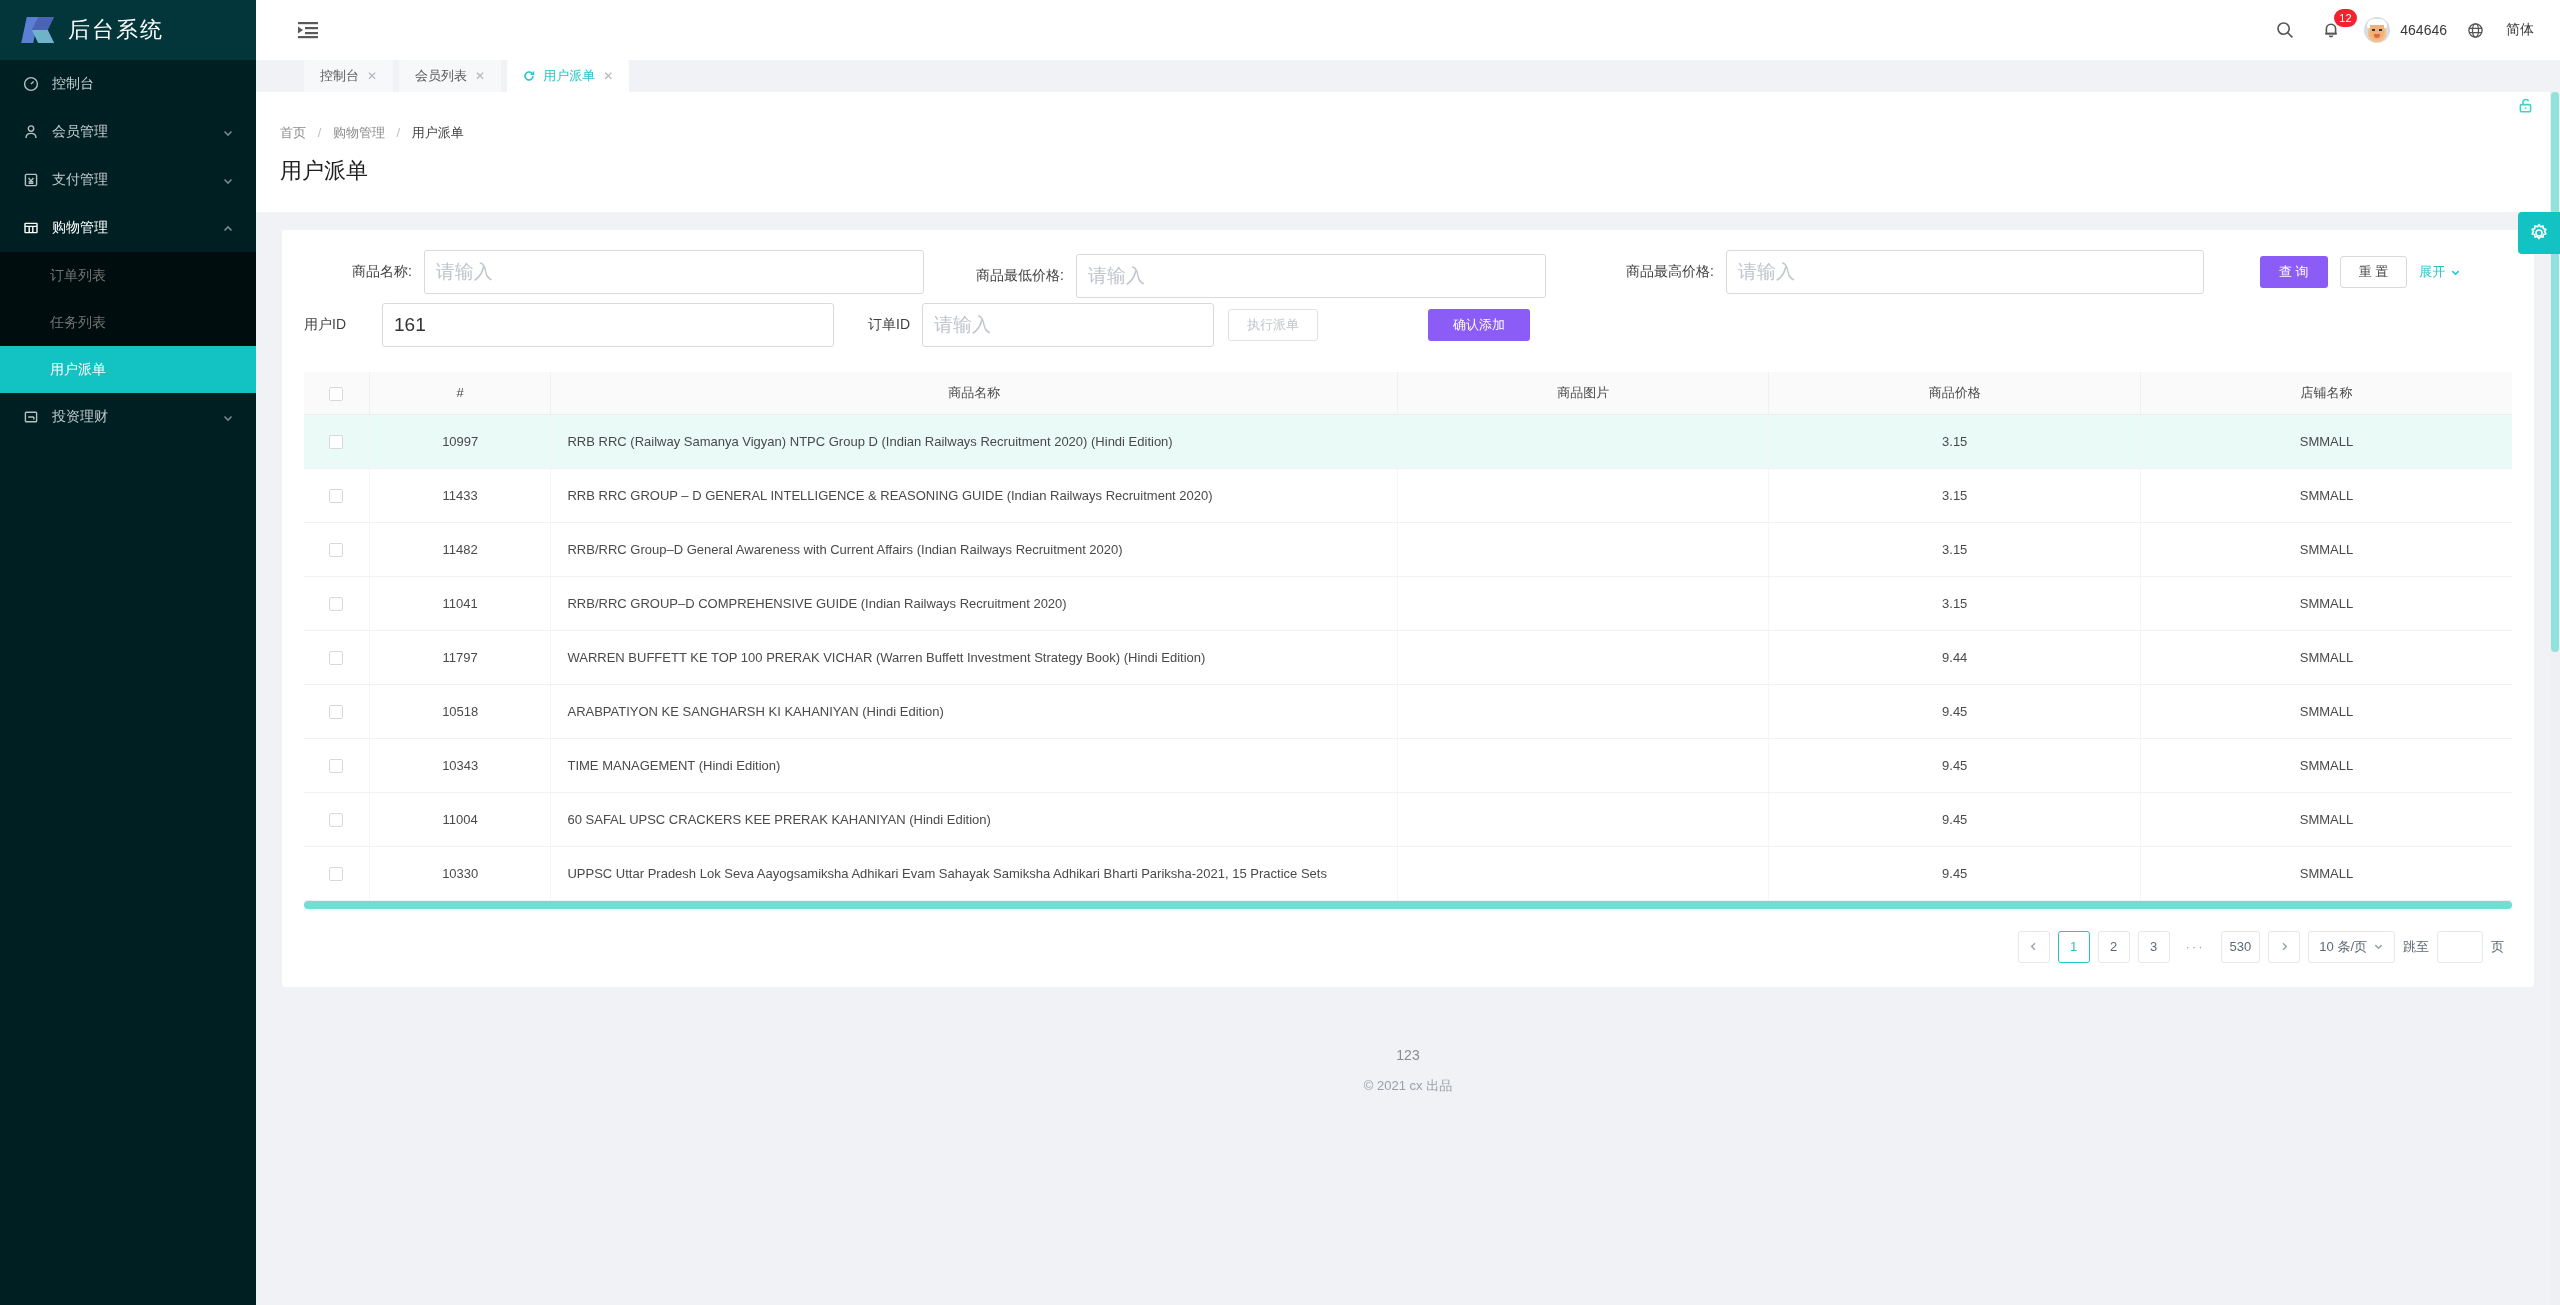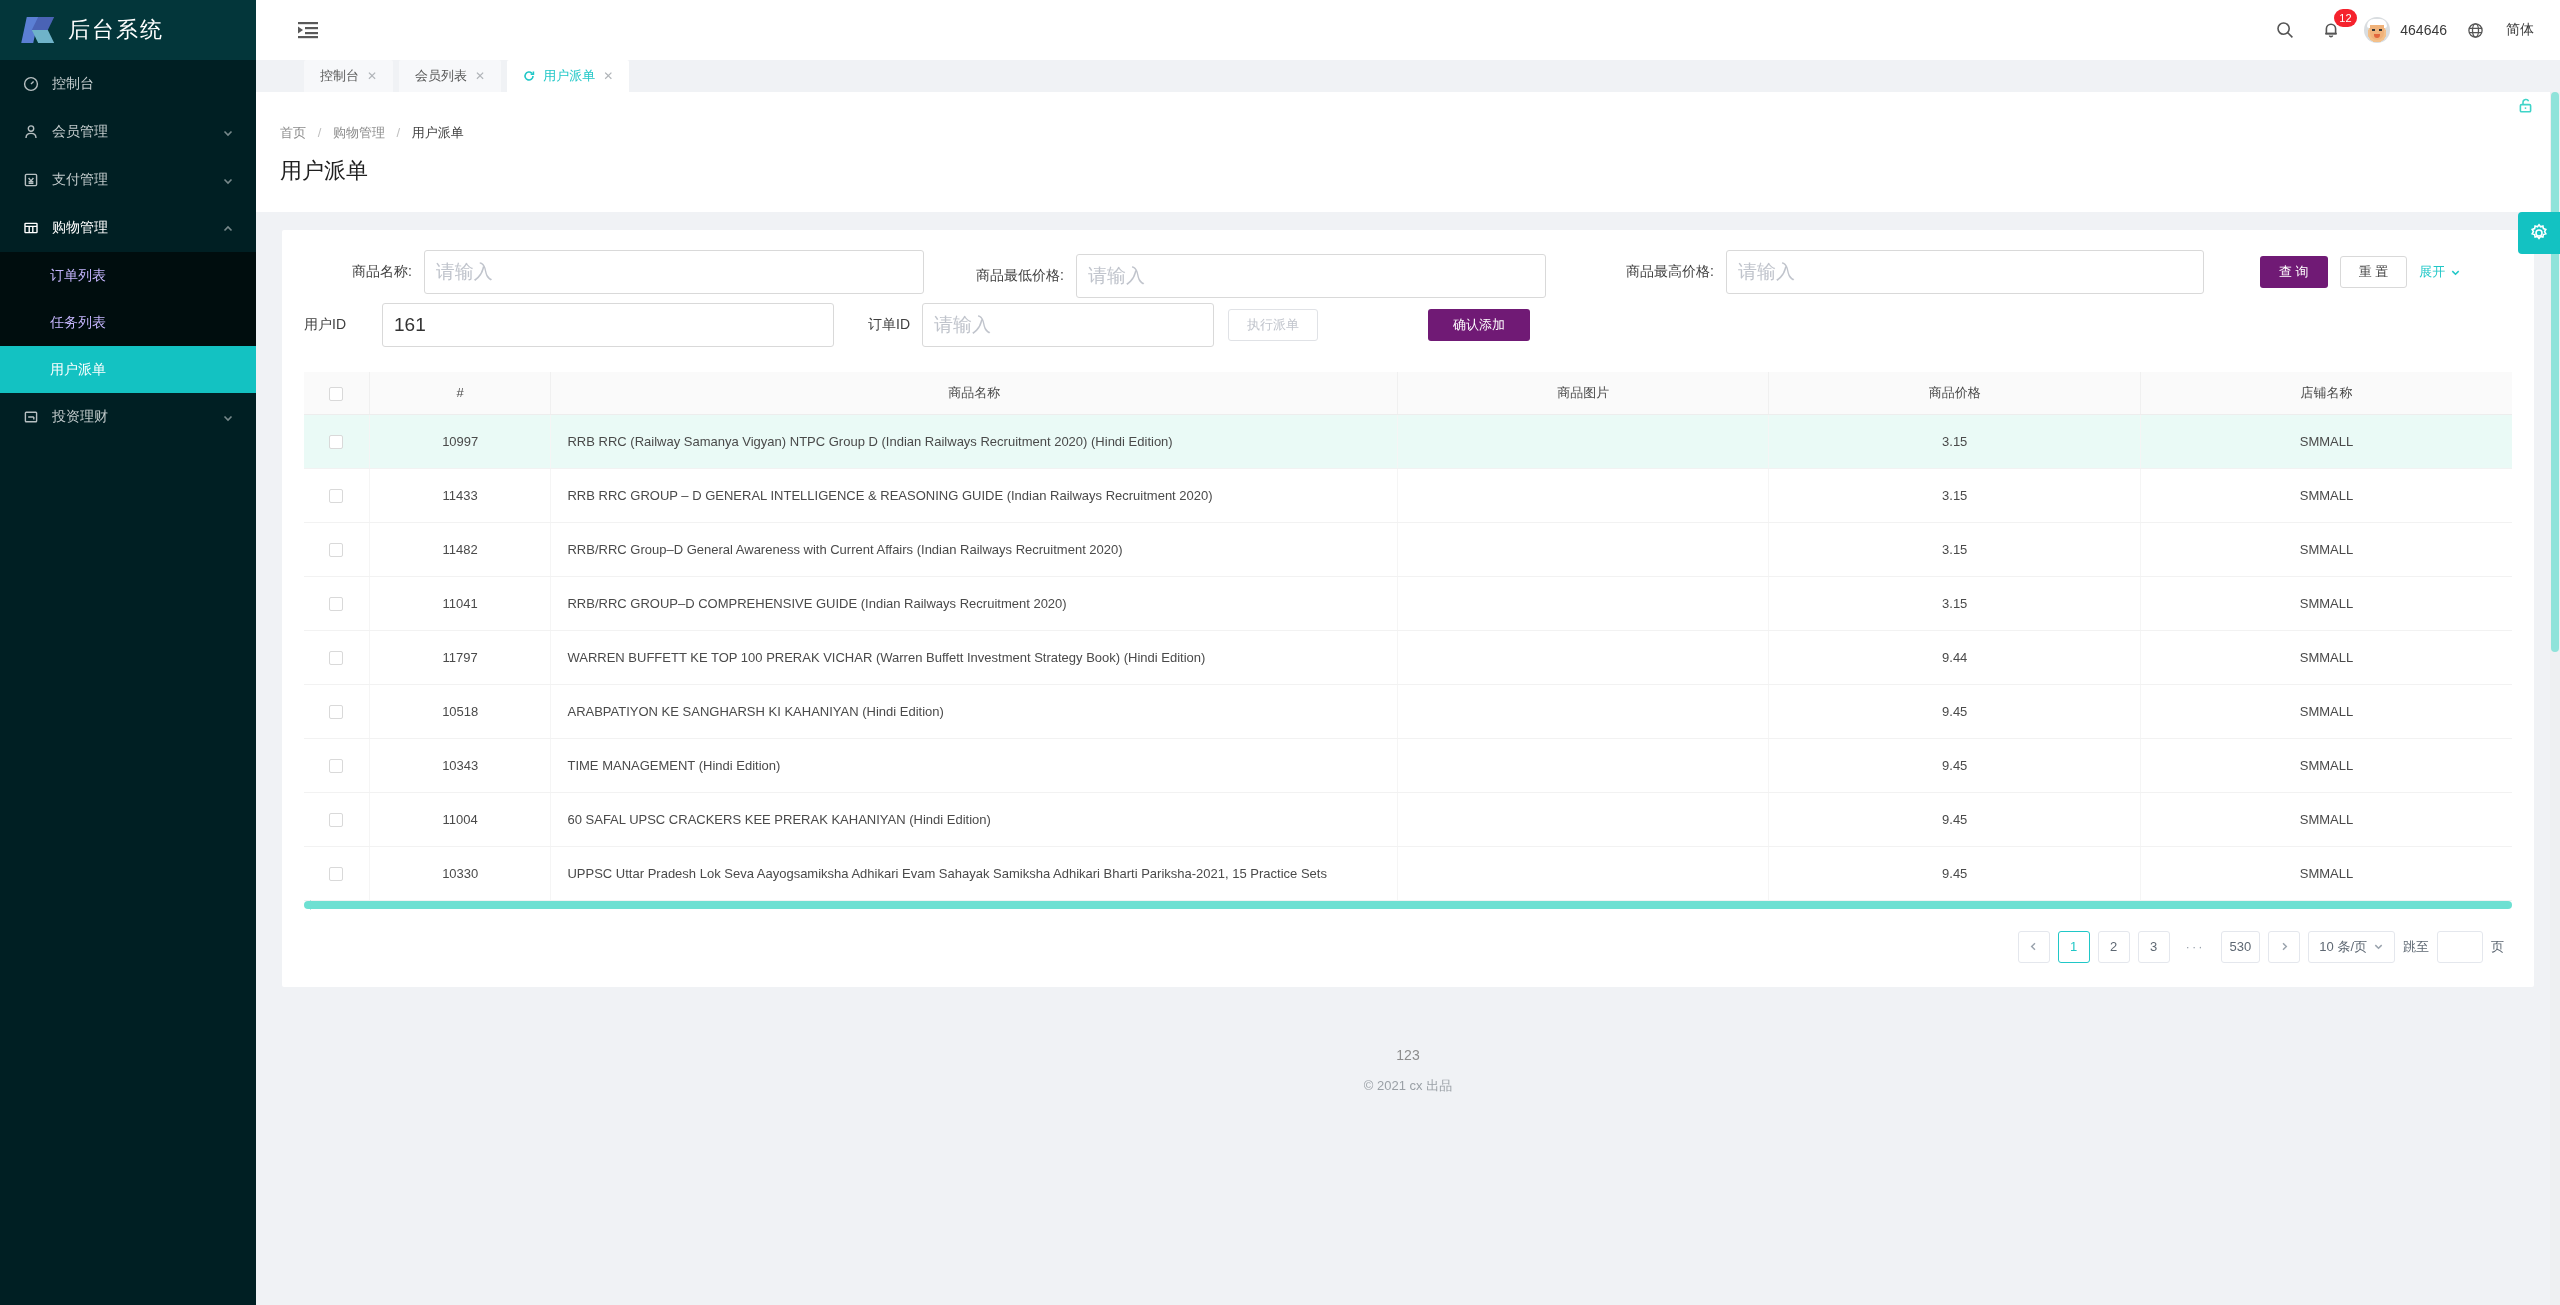--- a/index.html
+++ b/index.html
@@ -48,21 +48,21 @@
   .nav-item .nav-ico svg { width: 16px; height: 16px; stroke: #b7c0c2; fill: none; stroke-width: 1.4; }
   .nav-label { flex: 1; }
   .nav-arrow { width: 12px; height: 12px; opacity: .65; }
   .nav-arrow svg { width: 12px; height: 12px; stroke: #b7c0c2; fill: none; stroke-width: 1.6; }
   .nav-item.open { color: #fff; }
   .nav-item.open .nav-ico svg { stroke: #fff; }
 
   .sub-wrap { background: #000d0e; }
   .sub-item {
     height: 47px; display: flex; align-items: center;
-    padding-left: 50px; font-size: 14px; color: #c4b5fd;
+    padding-left: 50px; font-size: 14px; color: #737373;
     cursor: pointer;
   }
   .sub-item.active { background: #13c2c2; color: #ffffff; }
 
   
   #topbar {
     position: absolute; left: 256px; top: 0; right: 0; height: 60px;
     background: #ffffff;
     display: flex; align-items: center;
     z-index: 12;
@@ -153,21 +153,21 @@
     padding: 8px 11px; outline: none;
     font-family: "Liberation Sans", sans-serif;
   }
   .inp::placeholder { color: #c0c4cc; }
 
   .btn {
     height: 32px; border-radius: 3px; font-size: 13px; cursor: pointer;
     padding: 0 18px; border: 1px solid transparent;
     font-family: "Liberation Sans", sans-serif;
   }
-  .btn-primary { background: #701a75; color: #fff; }
+  .btn-primary { background: #8b5cf6; color: #fff; }
   .btn-default { background: #fff; color: #3f3f3f; border-color: #d9d9d9; }
   .btn-disabled { background: #fff; color: #c0c4cc; border-color: #e0e2e6; cursor: not-allowed; }
   .link-toggle { font-size: 13px; color: #20c7c7; cursor: pointer; display: flex; align-items: center; gap: 5px; }
   .link-toggle svg { stroke: #20c7c7; fill: none; stroke-width: 1.6; }
 
   
   #table-wrap { margin-top: 14px; position: relative; }
   table { border-collapse: collapse; width: 100%; table-layout: fixed; }
   thead th {
     background: #fafafa; height: 42px; font-size: 13px; color: #4a4a4a; font-weight: normal;

